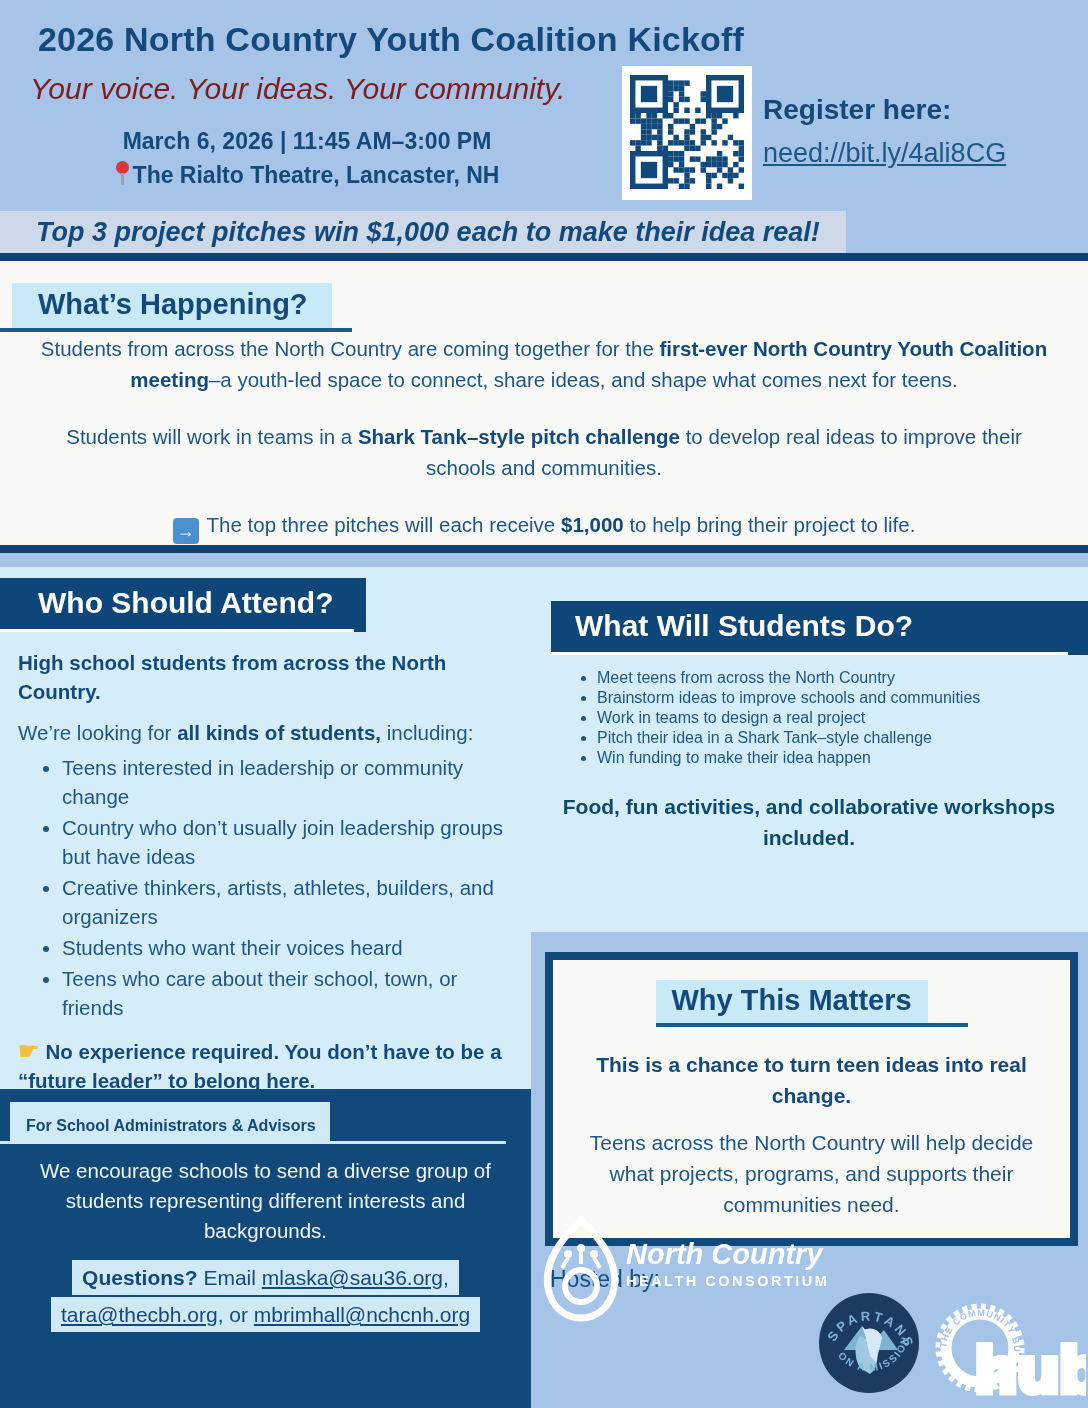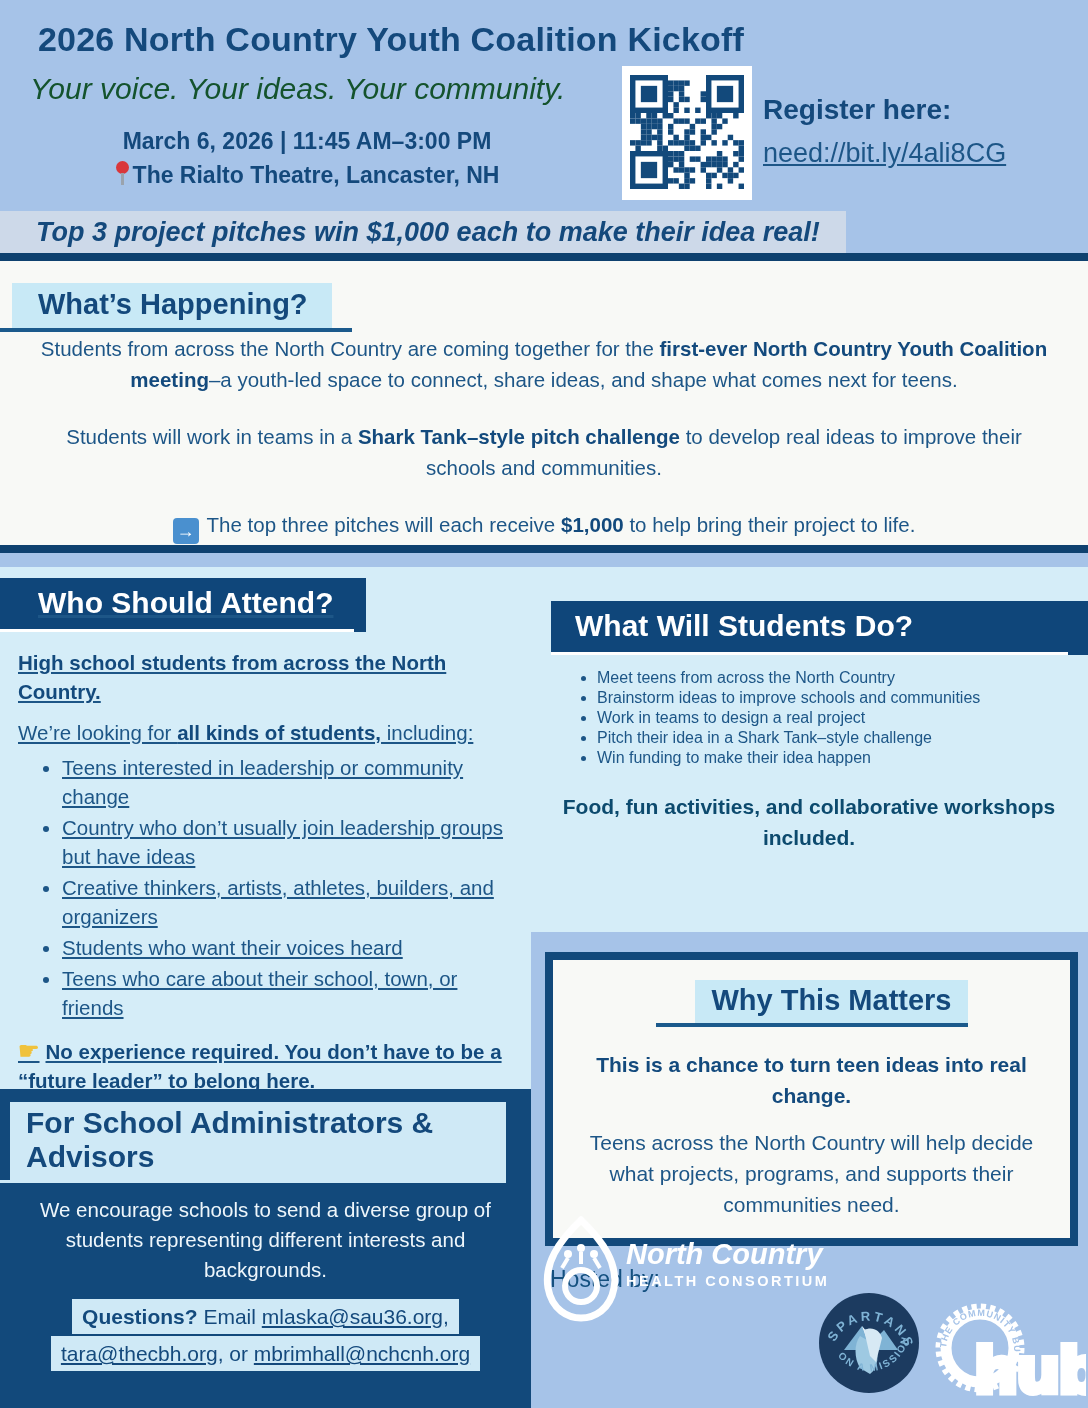--- a/index.html
+++ b/index.html
@@ -1,21 +1,21 @@
 <!DOCTYPE html>
 <html><head>
 <meta charset="utf-8">
 <style>
   html,body{margin:0;padding:0;}
   body{font-family:"Liberation Sans", sans-serif;}
   .page{position:relative;width:1088px;height:1408px;background:#a6c3e8;overflow:hidden;color:#1d5687;}
 
   
   .title{position:absolute;left:38px;top:20px;font-size:34px;font-weight:bold;color:#14497c;letter-spacing:.2px;}
-  .tagline{position:absolute;left:30px;top:72px;font-size:30px;font-style:italic;color:#14532d;}
+  .tagline{position:absolute;left:30px;top:72px;font-size:30px;font-style:italic;color:#7f1d1d;}
   .event-lines{position:absolute;left:0;top:124px;width:614px;text-align:center;}
   .event-line{font-size:23px;font-weight:bold;color:#14497c;line-height:34px;}
   .pin{display:inline-block;position:relative;width:14px;height:26px;vertical-align:-4px;margin-right:4px;}
   .pin .head{position:absolute;left:1px;top:0;width:13px;height:13px;border-radius:50%;background:#d9373b;}
   .pin .stem{position:absolute;left:6px;top:12px;width:3px;height:12px;background:#9aa3ad;}
   .qr-box{position:absolute;left:622px;top:66px;width:130px;height:134px;background:#ffffff;}
   .qr-box svg{position:absolute;left:8px;top:9px;}
   .register{position:absolute;left:763px;top:94px;}
   .register-label{font-size:28px;font-weight:bold;color:#14497c;}
   .register-link{display:inline-block;margin-top:12px;font-size:27px;color:#1d5687;text-decoration:underline;cursor:pointer;}
@@ -34,53 +34,53 @@
   .hap-head span{display:inline-block;margin-left:12px;padding:5px 24px 7px 26px;background:#c8e9f6;font-size:29px;font-weight:bold;color:#14497c;}
   .hap-p{position:absolute;left:29px;width:1030px;text-align:center;font-size:20.5px;line-height:31px;color:#1d5687;}
   .hap-p1{top:72px;}
   .hap-p2{top:160px;}
   .hap-p3{top:248px;}
   b.navy{color:#134a7d;}
   .arrow-ico{display:inline-block;width:26px;height:26px;line-height:26px;border-radius:4px;background:#4a90cf;color:#ffffff;font-weight:bold;text-align:center;vertical-align:-5px;margin-right:8px;font-size:18px;}
 
   
   .panel-cyan{position:absolute;background:#d5edf8;}
-  .left-cyan{left:0;top:567px;width:531px;height:634px;text-decoration:underline;}
+  .left-cyan{left:0;top:567px;width:531px;height:634px;}
   .right-cyan{left:531px;top:567px;width:557px;height:365px;}
   .band{background:#0f467a;margin-top:11px;}
   .band-inner{display:block;border-bottom:3px solid #ffffff;padding:8px 0 9px 38px;font-size:30px;font-weight:bold;color:#ffffff;}
   .left-cyan .band{width:366px;}
   .left-cyan .band-inner{margin-right:12px;}
   .right-cyan .band{margin-left:20px;width:537px;}
   .right-cyan .band-inner{margin-right:20px;padding-left:24px;margin-top:34px;}
   .panel-body{padding:16px 18px 0 18px;font-size:20.5px;line-height:29px;color:#1d5687;}
   .panel-body .intro{font-weight:bold;color:#134a7d;margin-bottom:12px;}
   .panel-body .looking{margin-bottom:6px;}
   ul.blt{margin:0;padding:0 0 0 44px;}
   ul.blt li{margin-bottom:2px;}
   .right-cyan ul.blt{margin-top:14px;padding-left:66px;padding-right:16px;}
   .note{margin-top:14px;font-weight:bold;color:#134a7d;}
   .hand-ico{color:#f0c23c;font-size:24px;margin-right:6px;}
   .do-footer{margin-top:24px;width:500px;margin-left:28px;text-align:center;font-weight:bold;color:#0c4a6e;font-size:21px;line-height:31px;}
 
   
   .admin{position:absolute;left:0;top:1089px;width:531px;height:319px;background:#12497b;color:#eef6fb;}
   .admin-head{margin-top:13px;width:506px;border-bottom:3px solid #cfe9f6;}
-  .admin-head span{display:inline-block;margin-left:10px;padding:4px 14px 6px 16px;background:#cfe9f6;font-size:30px;font-weight:bold;color:#14497c;}
+  .admin-head span{display:inline-block;margin-left:10px;padding:15px 14px 6px 16px;background:#cfe9f6;font-size:16px;font-weight:bold;color:#14497c;}
   .admin p{margin:12px 12px 0;text-align:center;font-size:20.5px;line-height:30px;}
   .admin .ital{display:block;font-style:italic;}
   .admin b{color:#ffffff;}
   .q-wrap{margin-top:14px;text-align:center;line-height:35px;}
   .q-line{display:inline-block;background:#cfe9f6;color:#14497c;font-size:21px;padding:0 10px;}
   .q-line b{color:#134a7d;}
   .email{color:#14497c;text-decoration:underline;cursor:pointer;}
 
   
   .why-box{position:absolute;left:545px;top:952px;width:533px;height:294px;box-sizing:border-box;background:#f8f9f6;border:8px solid #12497b;}
-  .why-head{width:312px;margin:20px auto 0;border-bottom:4px solid #1b5a8c;text-align:right;}
+  .why-head{width:312px;margin:20px auto 0;border-bottom:4px solid #1b5a8c;text-align:left;}
   .why-head span{display:inline-block;padding:4px 16px 6px;background:#c8e9f6;font-size:29px;font-weight:bold;color:#14497c;}
   .why-p{margin:16px 24px 0;text-align:center;font-size:21px;line-height:31px;color:#1d5687;}
   .why-p2{margin-top:22px;font-weight:bold;color:#134a7d;}
 
   
   .hosted-label{position:absolute;left:550px;top:1266px;font-size:23px;color:#14507f;}
   .logo{position:absolute;}
   .logo-nchc{left:538px;top:1216px;width:280px;height:106px;}
   .nchc-text{position:absolute;left:88px;top:22px;color:#ffffff;}
   .nchc-line1{font-size:29px;font-style:italic;font-weight:bold;white-space:nowrap;}

